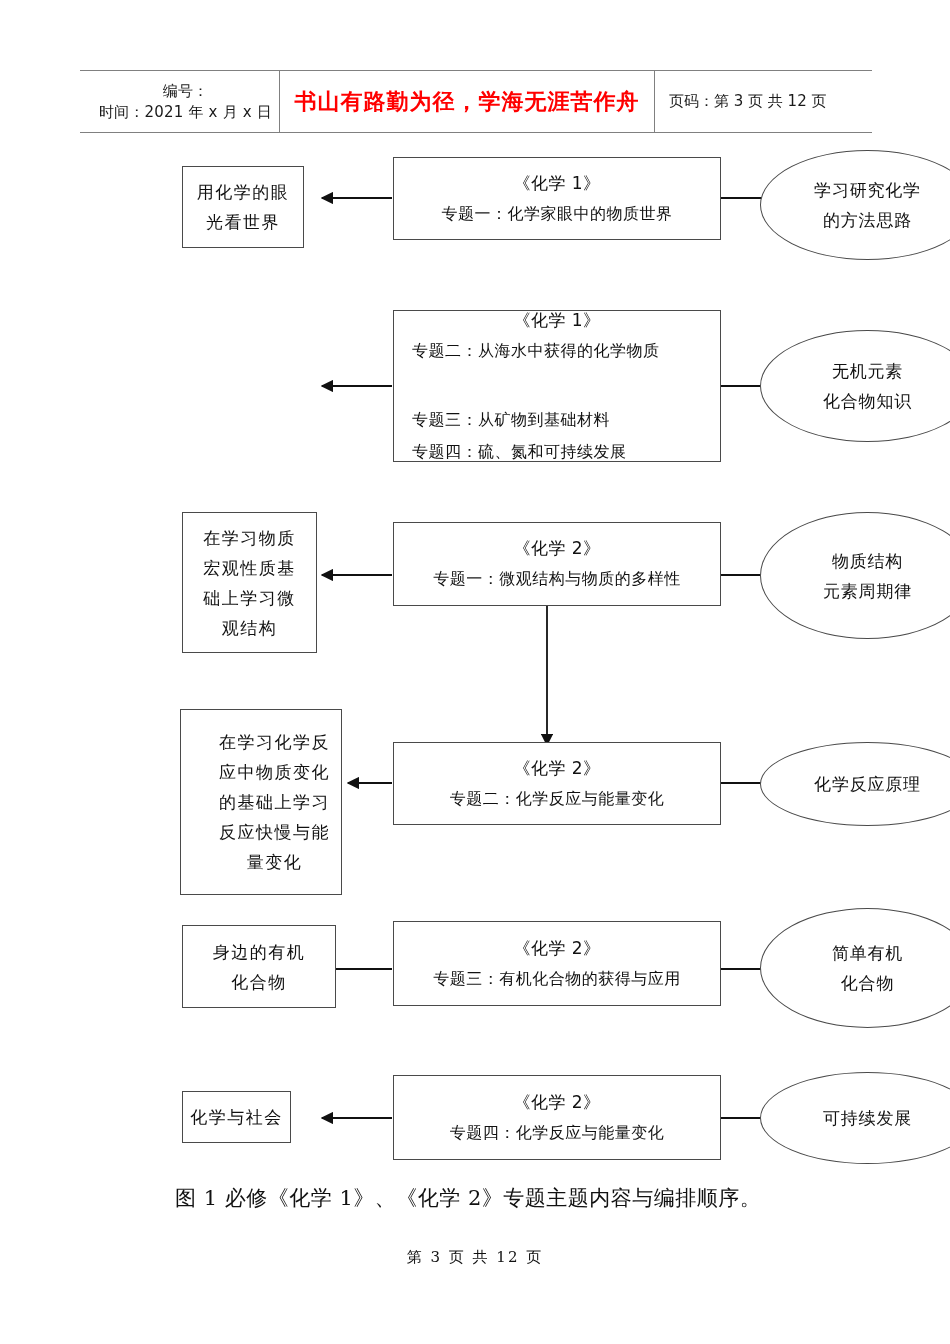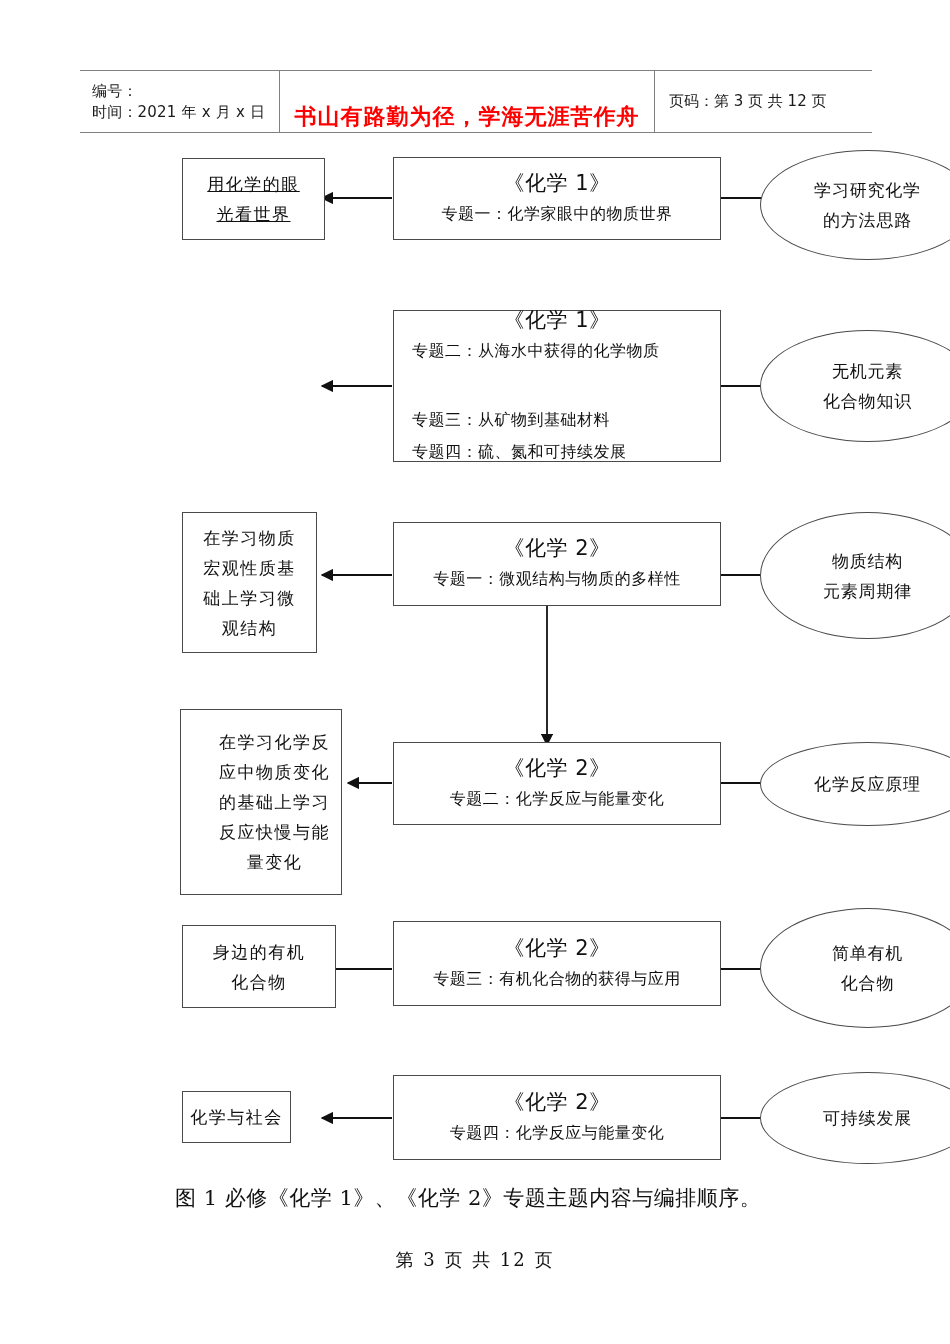--- a/index.html
+++ b/index.html
@@ -31,25 +31,26 @@
   .hdr-cell {
     display: flex;
     flex-direction: column;
     justify-content: center;
     box-sizing: border-box;
   }
   .hdr-cell-left {
     width: 200px;
     padding-left: 12px;
     border-right: 1.2px solid #808080;
+    align-items: center;
   }
   .hdr-cell-mid {
     width: 375px;
     align-items: center;
-    justify-content: flex-end;
+    justify-content: center;
     border-right: 1.2px solid #808080;
   }
   .hdr-cell-right {
     flex: 1;
     padding-left: 14px;
   }
   .hdr-line {
     font-size: 15px;
     line-height: 21px;
     white-space: nowrap;
@@ -96,21 +97,21 @@
     border-radius: 50%;
     background: #fff;
   }
   .node .ln {
     font-size: 17px;
     line-height: 30px;
     white-space: nowrap;
   }
   .node.left .ln { letter-spacing: 1.5px; }
   .node.center .ln-title {
-    font-size: 21px;
+    font-size: 17px;
     line-height: 30px;
     white-space: nowrap;
     letter-spacing: 0.5px;
   }
   .node.center .ln-topic {
     font-size: 16px;
     line-height: 32px;
     white-space: nowrap;
     letter-spacing: 0.5px;
   }
@@ -129,21 +130,21 @@
     font-family: "DejaVu Serif", "Liberation Serif", serif;
     color: #111;
     letter-spacing: 0.5px;
   }
   .footer {
     position: absolute;
     left: 0;
     top: 1248px;
     width: 950px;
     text-align: center;
-    font-size: 18px;
+    font-size: 15px;
     font-family: "DejaVu Serif", "Liberation Serif", serif;
     color: #111;
     letter-spacing: 2px;
   }
 </style>
 </head>
 <body>
 
 <div class="header-table">
   <div class="hdr-cell hdr-cell-left">
@@ -181,21 +182,21 @@
     <line x1="392" y1="783" x2="348" y2="783" stroke="#111" stroke-width="1.8" marker-end="url(#ah)"></line>
     <line x1="721" y1="783" x2="784" y2="783" stroke="#111" stroke-width="1.8" marker-end="url(#ah)"></line>
 
     <line x1="392" y1="969" x2="322" y2="969" stroke="#111" stroke-width="1.8" marker-end="url(#ah)"></line>
     <line x1="721" y1="969" x2="784" y2="969" stroke="#111" stroke-width="1.8" marker-end="url(#ah)"></line>
 
     <line x1="392" y1="1118" x2="322" y2="1118" stroke="#111" stroke-width="1.8" marker-end="url(#ah)"></line>
     <line x1="721" y1="1118" x2="784" y2="1118" stroke="#111" stroke-width="1.8" marker-end="url(#ah)"></line>
   </svg>
 
-  <div class="node left box" style="left:182px; top:158px; width:143px; height:82px;text-decoration:underline;">
+  <div class="node left box" style="left:182px; top:166px; width:122px; height:82px;">
     <div class="ln">用化学的眼</div>
     <div class="ln">光看世界</div>
   </div>
   <div class="node center box" style="left:393px; top:157px; width:328px; height:83px;">
     <div class="ln-title">《化学 1》</div>
     <div class="ln-topic">专题一：化学家眼中的物质世界</div>
   </div>
   <div class="node oval ellipse" style="left:760px; top:150px; width:215px; height:110px;">
     <div class="ln">学习研究化学</div>
     <div class="ln">的方法思路</div>

